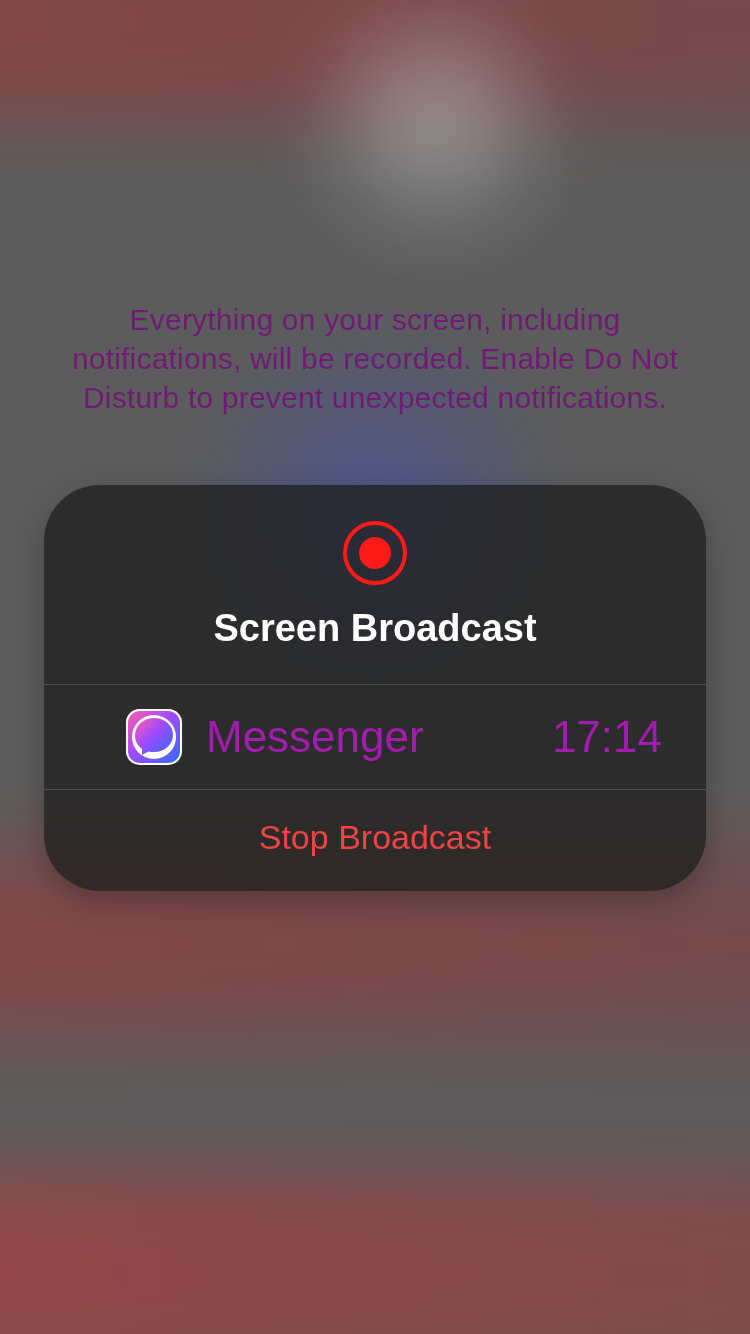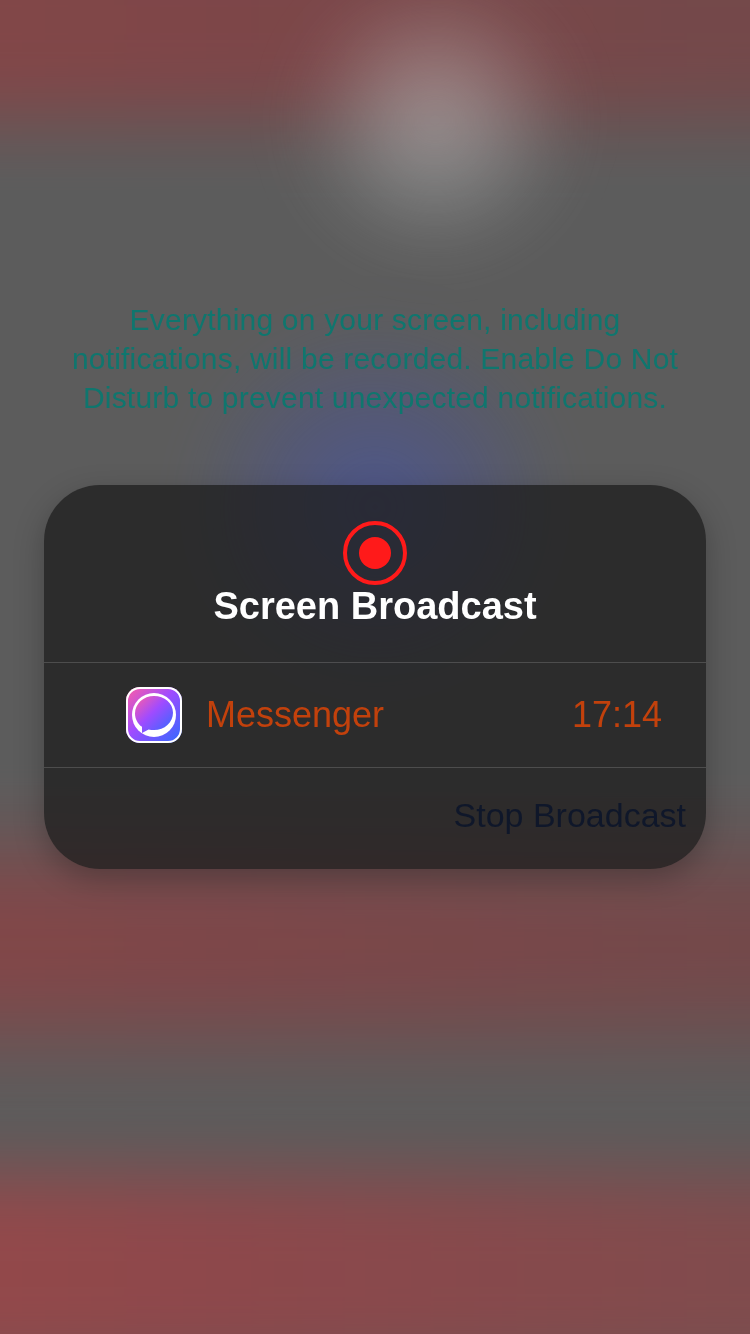--- a/index.html
+++ b/index.html
@@ -44,74 +44,74 @@
     .backdrop .dim-overlay {
       position: absolute; inset: 0; background: rgba(40,40,40,0.20);
     }
 
     .center-stack {
       position: absolute; left: 0; right: 0; top: 300px;
       padding: 0 44px;
     }
 
     .warning {
-      color: #0f766e;
+      color: #701a75;
       text-align: center;
       font-size: 30px;
       line-height: 1.3;
       letter-spacing: 0.2px;
       font-weight: 400;
       padding: 0 10px;
       margin-bottom: 68px;
     }
 
     .card {
       background: rgba(28,28,28,0.75);
       border-radius: 56px;
       overflow: hidden;
       box-shadow: 0 10px 30px rgba(0,0,0,0.25);
     }
 
     .card-header {
       padding: 36px 20px 34px 20px;
-      display: flex; flex-direction: column; align-items: center; 
+      display: flex; flex-direction: column; align-items: center; gap: 22px;
     }
     .rec-outer {
       width: 64px; height: 64px; border: 4px solid #ff1a1a; border-radius: 50%;
       display: flex; align-items: center; justify-content: center;
     }
     .rec-inner {
       width: 32px; height: 32px; background: #ff1a1a; border-radius: 50%;
     }
     .card-title {
       color: #fff; font-size: 38px; font-weight: 700;
     }
 
     .divider { height: 1px; background: rgba(255,255,255,0.16); }
 
     .app-row {
       display: flex; align-items: center; gap: 24px;
       padding: 24px 44px 24px 82px;
-      color: #c2410c; font-size: 36px;
+      color: #a21caf; font-size: 44px;
     }
     .app-icon {
       width: 56px; height: 56px; border-radius: 14px;
       background: linear-gradient(135deg, #ff5fa2 0%, #a04bff 45%, #2d6bff 100%);
       position: relative;
       box-shadow: inset 0 0 0 2px #fff;
       flex: 0 0 auto;
     }
     .app-icon svg { position: absolute; inset: 0; }
     .app-name { flex: 1 1 auto; }
     .timer { font-variant-numeric: tabular-nums; }
 
     .stop-row {
-      text-align: right;
+      text-align: center;
       padding: 28px 20px 34px 20px;
-      color: #0f172a; font-size: 34px; font-weight: 400;
+      color: #ef4444; font-size: 34px; font-weight: 400;
       cursor: pointer;
     }
   </style>
 </head>
 <body>
 
 <div class="backdrop">
   <div class="white-glow"></div>
   <div class="blue-glow"></div>
   <div class="band2"></div>

